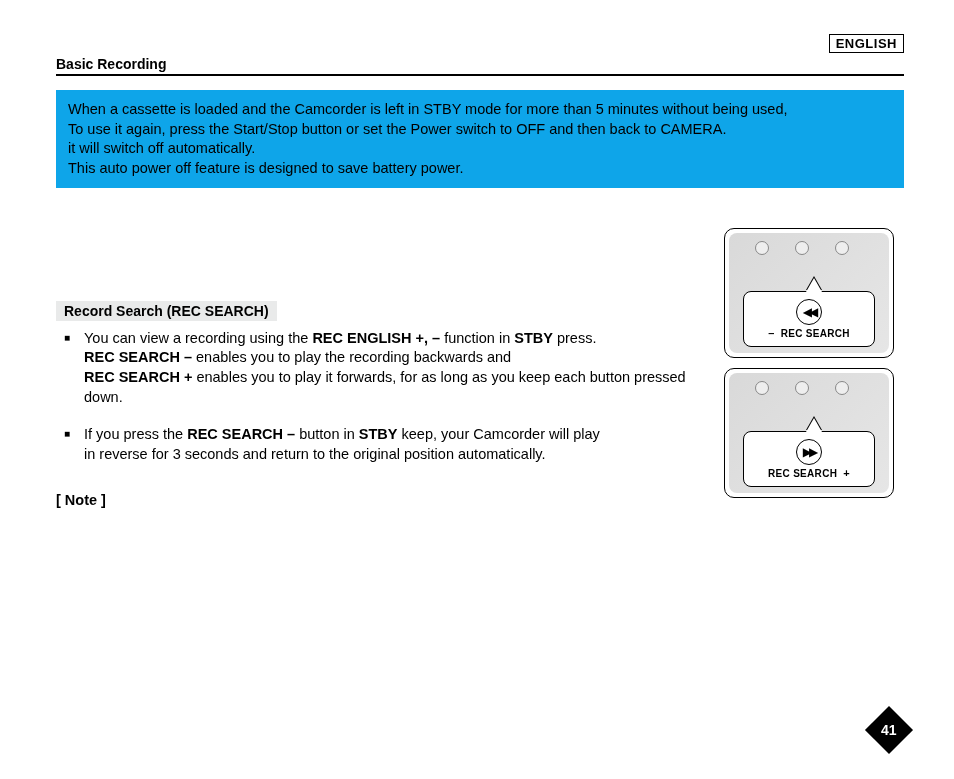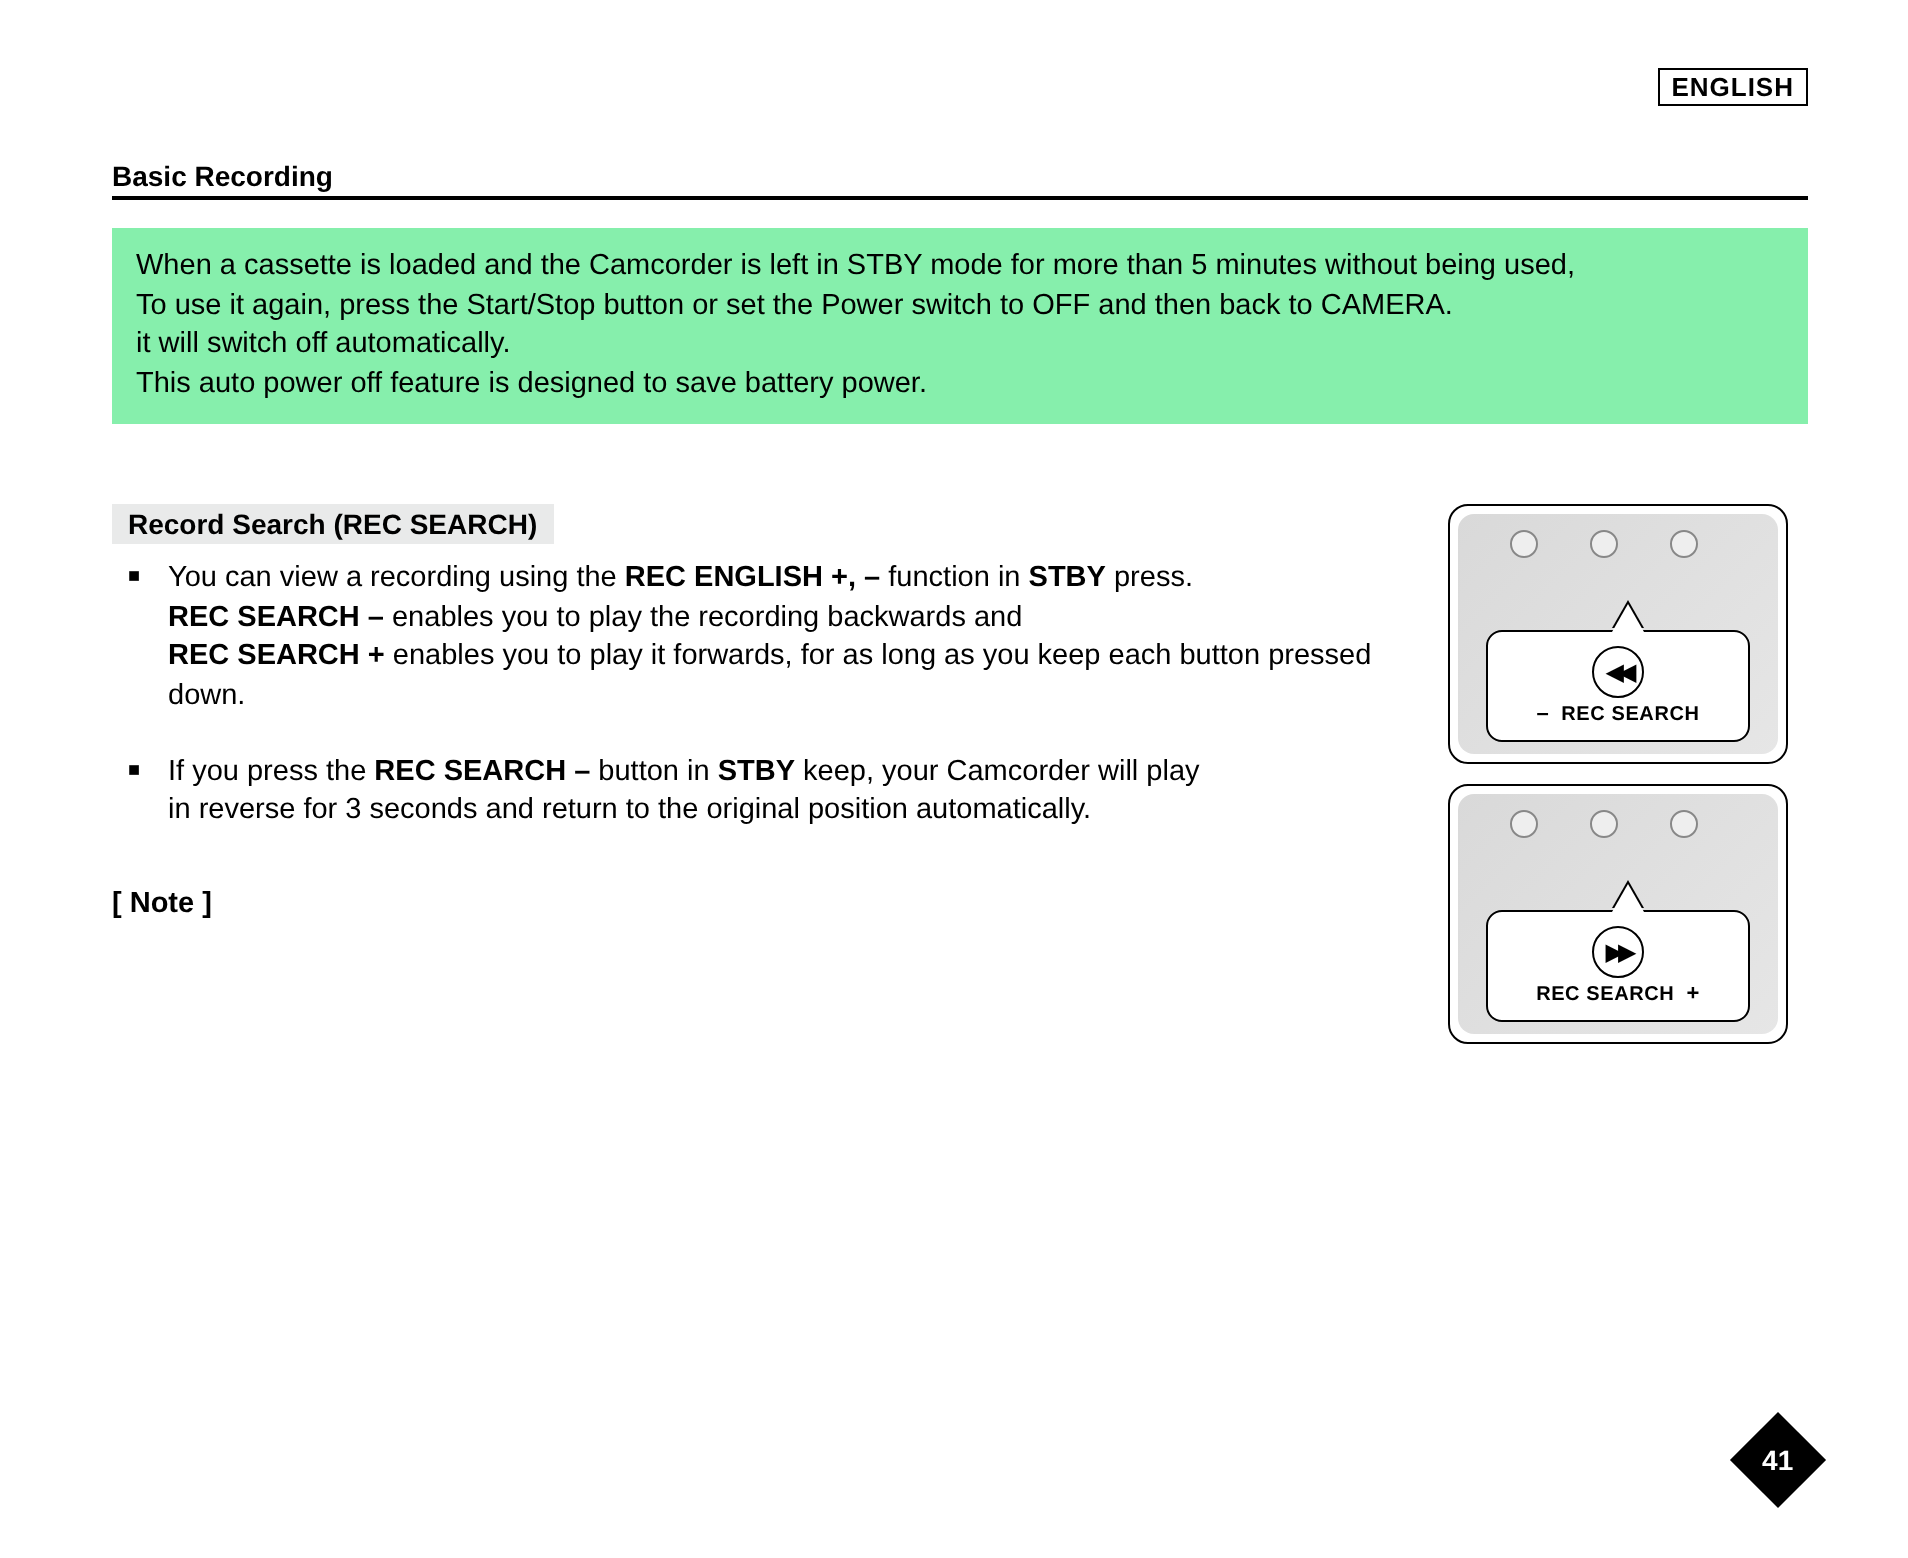--- a/index.html
+++ b/index.html
@@ -1,22 +1,22 @@
 <!DOCTYPE html>
 <html><head>
 <meta charset="utf-8">
 <style>
   * { box-sizing: border-box; margin: 0; padding: 0; }
   html, body { width: 954px; height: 779px; background: #fff; font-family: Arial, Helvetica, sans-serif; color: #000; }
-  .page { position: relative; width: 954px; height: 779px; padding: 52px 50px 50px 56px; }
+  .page { position: relative; width: 954px; height: 779px; padding: 28px 50px 50px 56px; }
   .lang-badge { position: absolute; top: 34px; right: 50px; border: 1.5px solid #000; padding: 1px 6px; font-size: 13px; font-weight: bold; letter-spacing: 0.5px; }
   .title { font-size: 14px; font-weight: bold; margin-top: 28px; margin-bottom: 2px; }
   .title-rule { border: none; border-top: 2px solid #000; margin-bottom: 14px; }
-  .infobox { background: #86efac; padding: 10px 12px; font-size: 14.5px; line-height: 1.35; }
-  .section { margin-top: 40px; display: flex; }
+  .infobox { background: #0ea5e9; padding: 10px 12px; font-size: 14.5px; line-height: 1.35; }
+  .section { margin-top: 40px; display: flex; align-items: flex-end; }
   .left { flex: 1 1 auto; padding-right: 10px; }
   .right { flex: 0 0 180px; }
   .subhead { display: inline-block; background: #e9eaea; font-size: 14px; font-weight: bold; padding: 2px 8px; margin-bottom: 8px; }
   ul.bullets { list-style: none; padding: 0; margin: 0 0 18px 0; }
   ul.bullets > li { position: relative; padding-left: 28px; font-size: 14.5px; line-height: 1.35; margin-bottom: 18px; }
   ul.bullets > li::before { content: "■"; position: absolute; left: 8px; top: 2px; font-size: 10px; }
   .note-label { font-size: 14.5px; font-weight: bold; margin-top: 28px; }
   .note-text { font-size: 14.5px; line-height: 1.35; }
   .b { font-weight: bold; }
   

